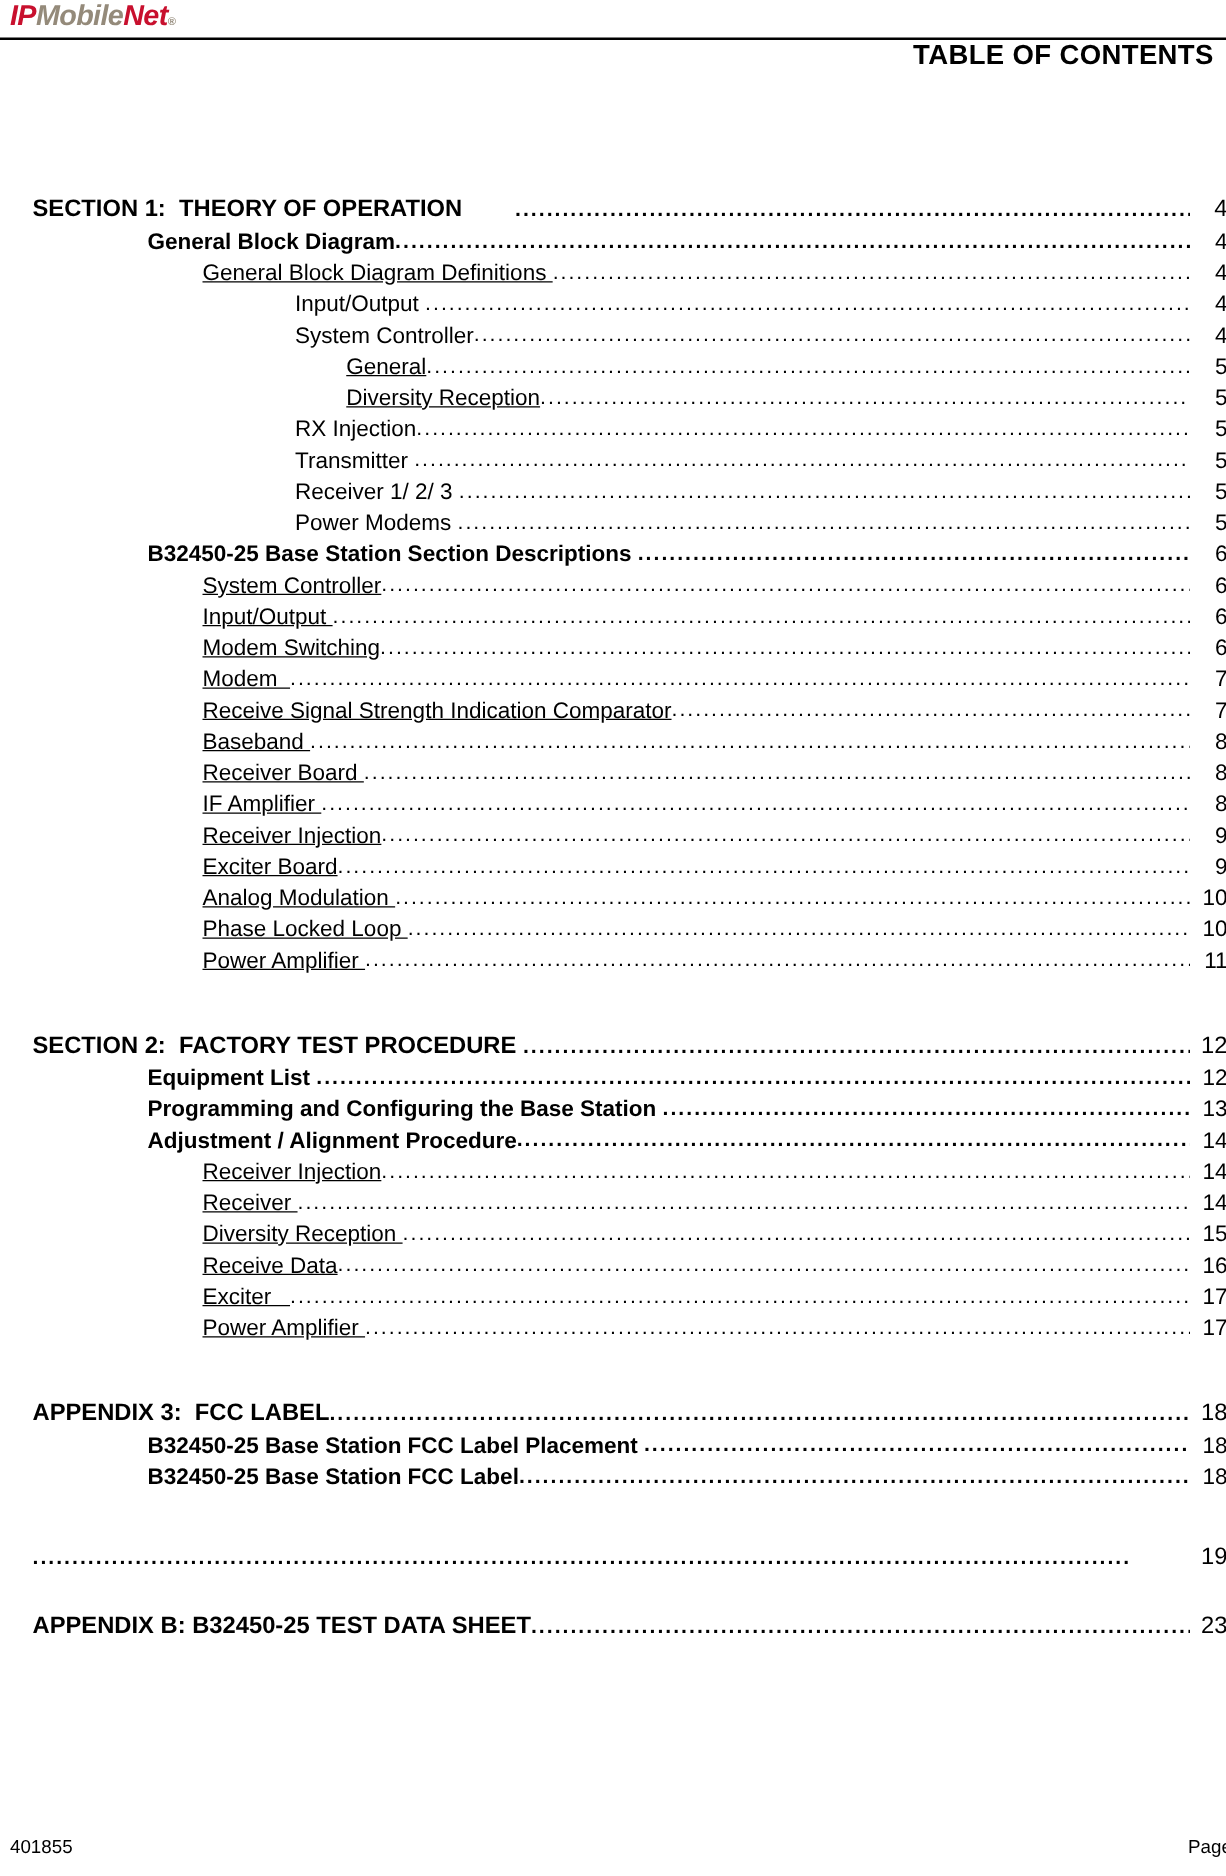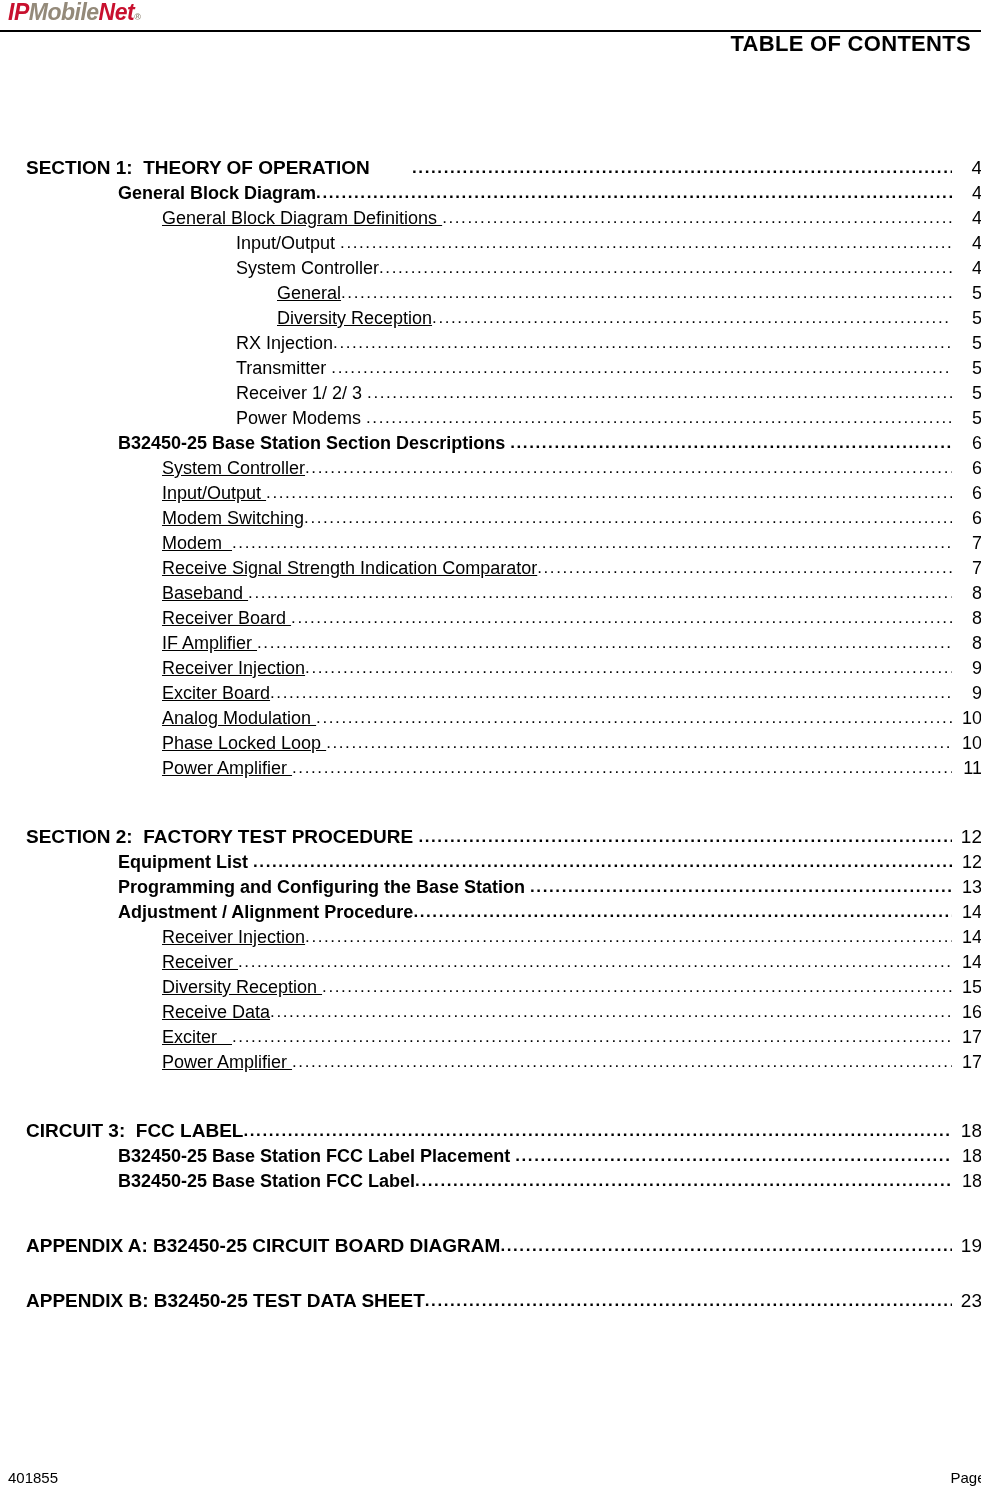--- a/index.html
+++ b/index.html
@@ -351,39 +351,38 @@
       </div>
       <div class="toc-row lvl3 ul">
         <span class="lbl">Power Amplifier </span>
         <span class="dots">...........................................................................................................................................</span>
         <span class="pg">17</span>
       </div>
     </div>
     <div class="group-gap-2"></div>
     <div class="toc-group">
       <div class="toc-row lvl1">
-        <span class="lbl">CIRCUIT 3:  FCC LABEL</span>
+        <span class="lbl">APPENDIX 3:  FCC LABEL</span>
         <span class="dots">...........................................................................................................................................</span>
         <span class="pg">18</span>
       </div>
       <div class="toc-row lvl2">
         <span class="lbl">B32450-25 Base Station FCC Label Placement </span>
         <span class="dots">...........................................................................................................................................</span>
         <span class="pg">18</span>
       </div>
       <div class="toc-row lvl2">
         <span class="lbl">B32450-25 Base Station FCC Label</span>
         <span class="dots">...........................................................................................................................................</span>
         <span class="pg">18</span>
       </div>
     </div>
     <div class="group-gap-3"></div>
     <div class="toc-group">
       <div class="toc-row lvl1">
-        <span class="lbl">APPENDIX A: B32450-25 CIRCUIT BOARD DIAGRAM</span>
         <span class="dots">...........................................................................................................................................</span>
         <span class="pg">19</span>
       </div>
     </div>
     <div class="group-gap-4"></div>
     <div class="toc-group">
       <div class="toc-row lvl1">
         <span class="lbl">APPENDIX B: B32450-25 TEST DATA SHEET</span>
         <span class="dots">...........................................................................................................................................</span>
         <span class="pg">23</span>

